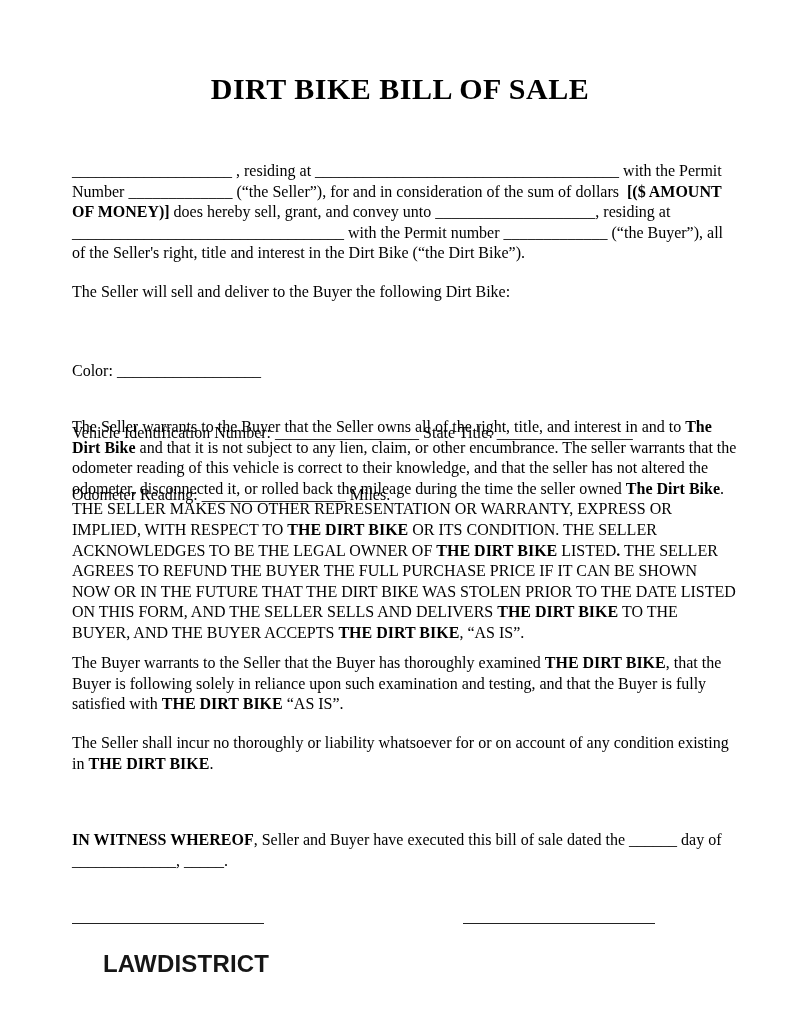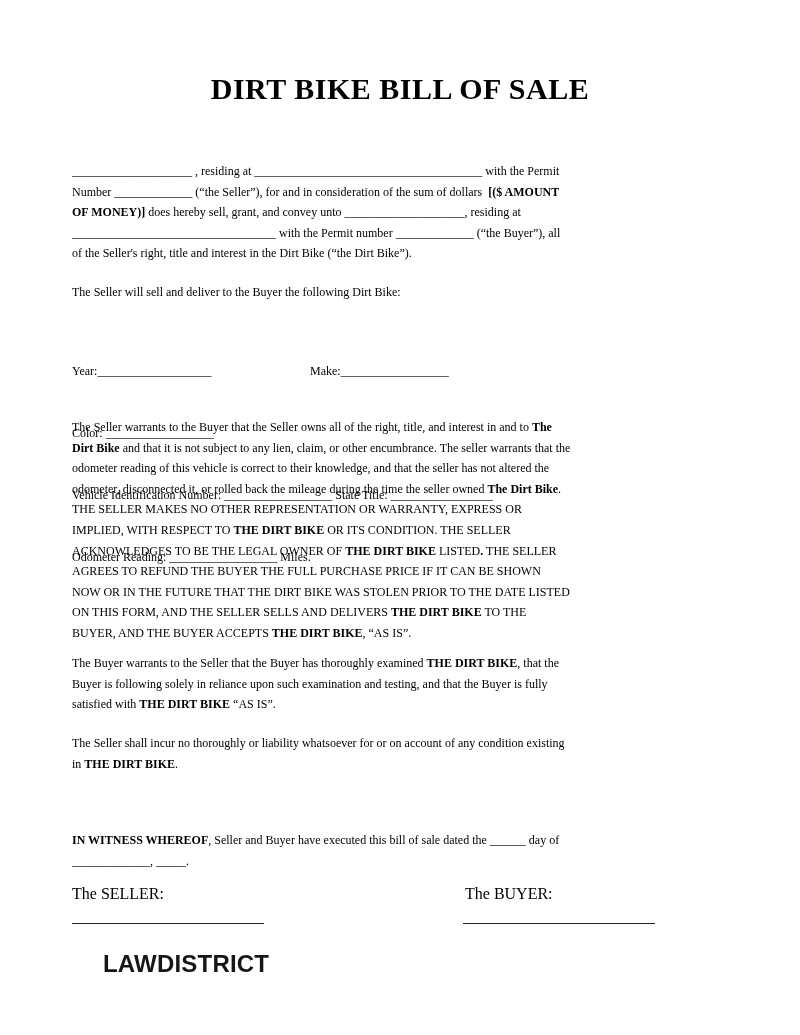--- a/index.html
+++ b/index.html
@@ -21,21 +21,21 @@
     text-align: center;
     font-size: 30px;
     line-height: 37px;
     font-weight: bold;
     letter-spacing: 0.5px;
   }
   .para {
     position: absolute;
     left: 72px;
     width: 710px;
-    font-size: 12px;
+    font-size: 16px;
     line-height: 20.6px;
     white-space: pre;
   }
   .b { font-weight: bold; }
   .vrow { display: flex; }
   .vcell { display: inline-block; width: 238px; }
   .sig-row {
     position: absolute;
     left: 72px;
     top: 884px;
@@ -70,43 +70,35 @@
 <div class="page">
 
   <h1 class="title">DIRT BIKE BILL OF SALE</h1>
 
   <div class="para" style="top:161px"><span>____________________ , residing at ______________________________________ with the Permit</span><br><span>Number _____________ (“the Seller”), for and in consideration of the sum of dollars  </span><span class="b">[($ AMOUNT</span><br><span class="b">OF MONEY)]</span><span> does hereby sell, grant, and convey unto ____________________, residing at</span><br><span>__________________________________ with the Permit number _____________ (“the Buyer”), all</span><br><span>of the Seller's right, title and interest in the Dirt Bike (“the Dirt Bike”).</span></div>
 
   <div class="para" style="top:282px"><span>The Seller will sell and deliver to the Buyer the following Dirt Bike:</span></div>
 
   <div class="para" style="top:320px">
     <div class="vrow">
-      <span class="vcell">Year:___________________</span>
-      <span>Make:__________________</span>
-    </div>
-    <div class="vrow">
       <span>Color: __________________</span>
     </div>
     <div>Vehicle Identification Number: __________________ State Title: _________________</div>
     <div>Odometer Reading: __________________ Miles.</div>
   </div>
 
   <div class="para" style="top:417px"><span>The Seller warrants to the Buyer that the Seller owns all of the right, title, and interest in and to </span><span class="b">The</span><br><span class="b">Dirt Bike</span><span> and that it is not subject to any lien, claim, or other encumbrance. The seller warrants that the</span><br><span>odometer reading of this vehicle is correct to their knowledge, and that the seller has not altered the</span><br><span>odometer, disconnected it, or rolled back the mileage during the time the seller owned </span><span class="b">The Dirt Bike</span><span>.</span><br><span>THE SELLER MAKES NO OTHER REPRESENTATION OR WARRANTY, EXPRESS OR</span><br><span>IMPLIED, WITH RESPECT TO </span><span class="b">THE DIRT BIKE</span><span> OR ITS CONDITION. THE SELLER</span><br><span>ACKNOWLEDGES TO BE THE LEGAL OWNER OF </span><span class="b">THE DIRT BIKE</span><span> LISTED</span><span class="b">.</span><span> THE SELLER</span><br><span>AGREES TO REFUND THE BUYER THE FULL PURCHASE PRICE IF IT CAN BE SHOWN</span><br><span>NOW OR IN THE FUTURE THAT THE DIRT BIKE WAS STOLEN PRIOR TO THE DATE LISTED</span><br><span>ON THIS FORM, AND THE SELLER SELLS AND DELIVERS </span><span class="b">THE DIRT BIKE</span><span> TO THE</span><br><span>BUYER, AND THE BUYER ACCEPTS </span><span class="b">THE DIRT BIKE</span><span>, “AS IS”.</span></div>
 
   <div class="para" style="top:653px"><span>The Buyer warrants to the Seller that the Buyer has thoroughly examined </span><span class="b">THE DIRT BIKE</span><span>, that the</span><br><span>Buyer is following solely in reliance upon such examination and testing, and that the Buyer is fully</span><br><span>satisfied with </span><span class="b">THE DIRT BIKE</span><span> “AS IS”.</span></div>
 
   <div class="para" style="top:733px"><span>The Seller shall incur no thoroughly or liability whatsoever for or on account of any condition existing</span><br><span>in </span><span class="b">THE DIRT BIKE</span><span>.</span></div>
 
 
   <div class="para" style="top:830px"><span class="b">IN WITNESS WHEREOF</span><span>, Seller and Buyer have executed this bill of sale dated the ______ day of</span><br><span>_____________, _____.</span></div>
 
-  <div class="sig-row">
-    <div class="sig-col-left">The SELLER:</div>
-    <div>The BUYER:</div>
-  </div>
 
   <div class="sigline" style="left:72px; top:923px"></div>
   <div class="sigline" style="left:463px; top:923px"></div>
 
   <div class="logo">
     <span class="logo-law">LAW</span><span class="logo-district">DISTRICT</span>
   </div>
 
 </div>
 

